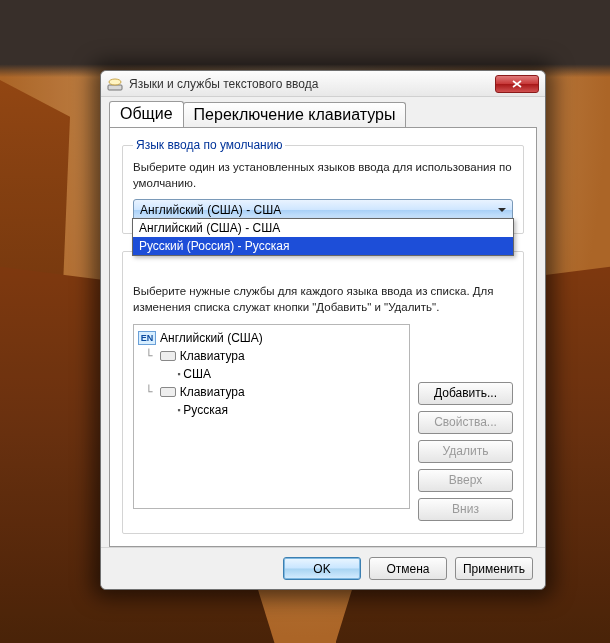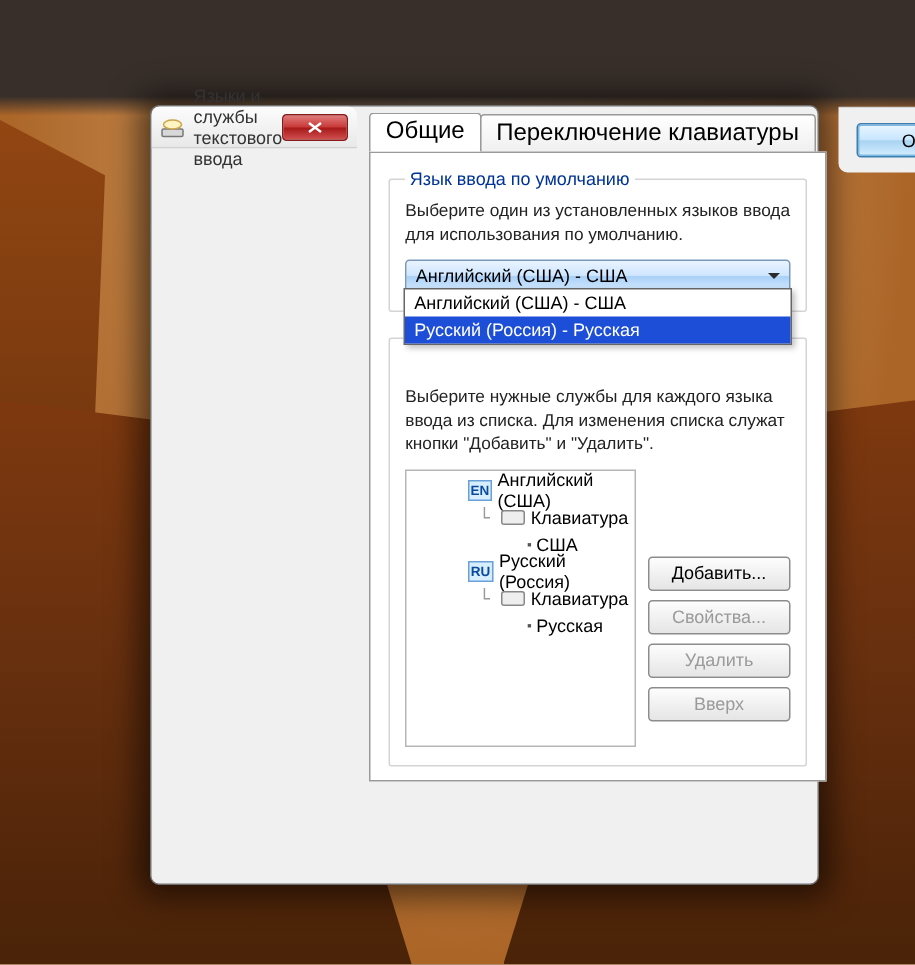--- a/index.html
+++ b/index.html
@@ -33,21 +33,21 @@
   .dim { position:absolute; inset:0; background: rgba(0,0,0,0.05); }
 
   .window {
     position: absolute;
     left: 100px; top: 70px;
     width: 446px; height: 520px;
     background: #f0f0f0;
     border: 1px solid #707070;
     border-radius: 6px;
     box-shadow: 0 0 20px 8px rgba(0,0,0,0.55);
-    display: flex; flex-direction: row;
+    display: flex; flex-direction: column;
   }
   .titlebar {
     height: 28px; display: flex; align-items: center;
     background: linear-gradient(180deg, #fdfdfd, #e8e8e8);
     border-bottom: 1px solid #d0d0d0;
     border-radius: 6px 6px 0 0;
     padding: 0 6px;
   }
   .titlebar .icon {
     width: 16px; height: 16px; margin-right: 6px;
@@ -106,21 +106,21 @@
   }
   .dropdown .opt { padding: 2px 6px; font-size: 12px; cursor: pointer; }
   .dropdown .opt.sel { background: #1d4ed8; color: #fff; }
 
   .svc-area { display:flex; gap:8px; }
   .tree {
     flex:1; border:1px solid #b6b6b6; height: 185px;
     background:#fff; padding: 4px 4px; font-size:12px;
     overflow:hidden;
   }
-  .tree-row { display:flex; align-items:center; height:18px;margin-left:37px; }
+  .tree-row { display:flex; align-items:center; height:18px; }
   .lang-badge {
     width:18px; height:14px; font-size:9px; font-weight:bold;
     display:inline-flex; align-items:center; justify-content:center;
     border:1px solid; margin-right:4px;
   }
   .badge-en { background:#d7eeff; color:#0a4a9e; border-color:#6aa0d8; }
   .badge-ru { background:#d7eeff; color:#0a4a9e; border-color:#6aa0d8; }
   .kb-icon { width:16px; height:10px; border:1px solid #888; background:#eee; margin: 0 4px 0 0; border-radius:2px; }
   .tree .connector { color:#999; font-family: monospace; white-space:pre; }
   .btn-col { display:flex; flex-direction:column; gap:6px; width:95px; margin-top:58px;}
@@ -208,40 +208,37 @@
               <span class="connector"> └ </span>
               <span class="kb-icon"></span>
               <span>Клавиатура</span>
             </div>
             <div class="tree-row">
               <span class="connector">     </span>
               <span class="sq">▪</span>
               <span>США</span>
             </div>
             <div class="tree-row">
-              <span class="lang-badge badge-ru">RU</span>
-              <span>Русский (Россия)</span>
-            </div>
-            <div class="tree-row">
               <span class="connector"> └ </span>
               <span class="kb-icon"></span>
               <span>Клавиатура</span>
             </div>
             <div class="tree-row">
               <span class="connector">     </span>
               <span class="sq">▪</span>
               <span>Русская</span>
             </div>
           </div>
 
           <div class="btn-col">
             <button class="vbtn">Добавить...</button>
             <button class="vbtn disabled" disabled="">Свойства...</button>
             <button class="vbtn disabled" disabled="">Удалить</button>
             <button class="vbtn disabled" disabled="">Вверх</button>
+            <button class="vbtn disabled" disabled="">Вниз</button>
           </div>
         </div>
       </fieldset>
 
     </div>
   </div>
 
   <div class="footer">
     <button class="fbtn default">OK</button>
     <button class="fbtn">Отмена</button>

